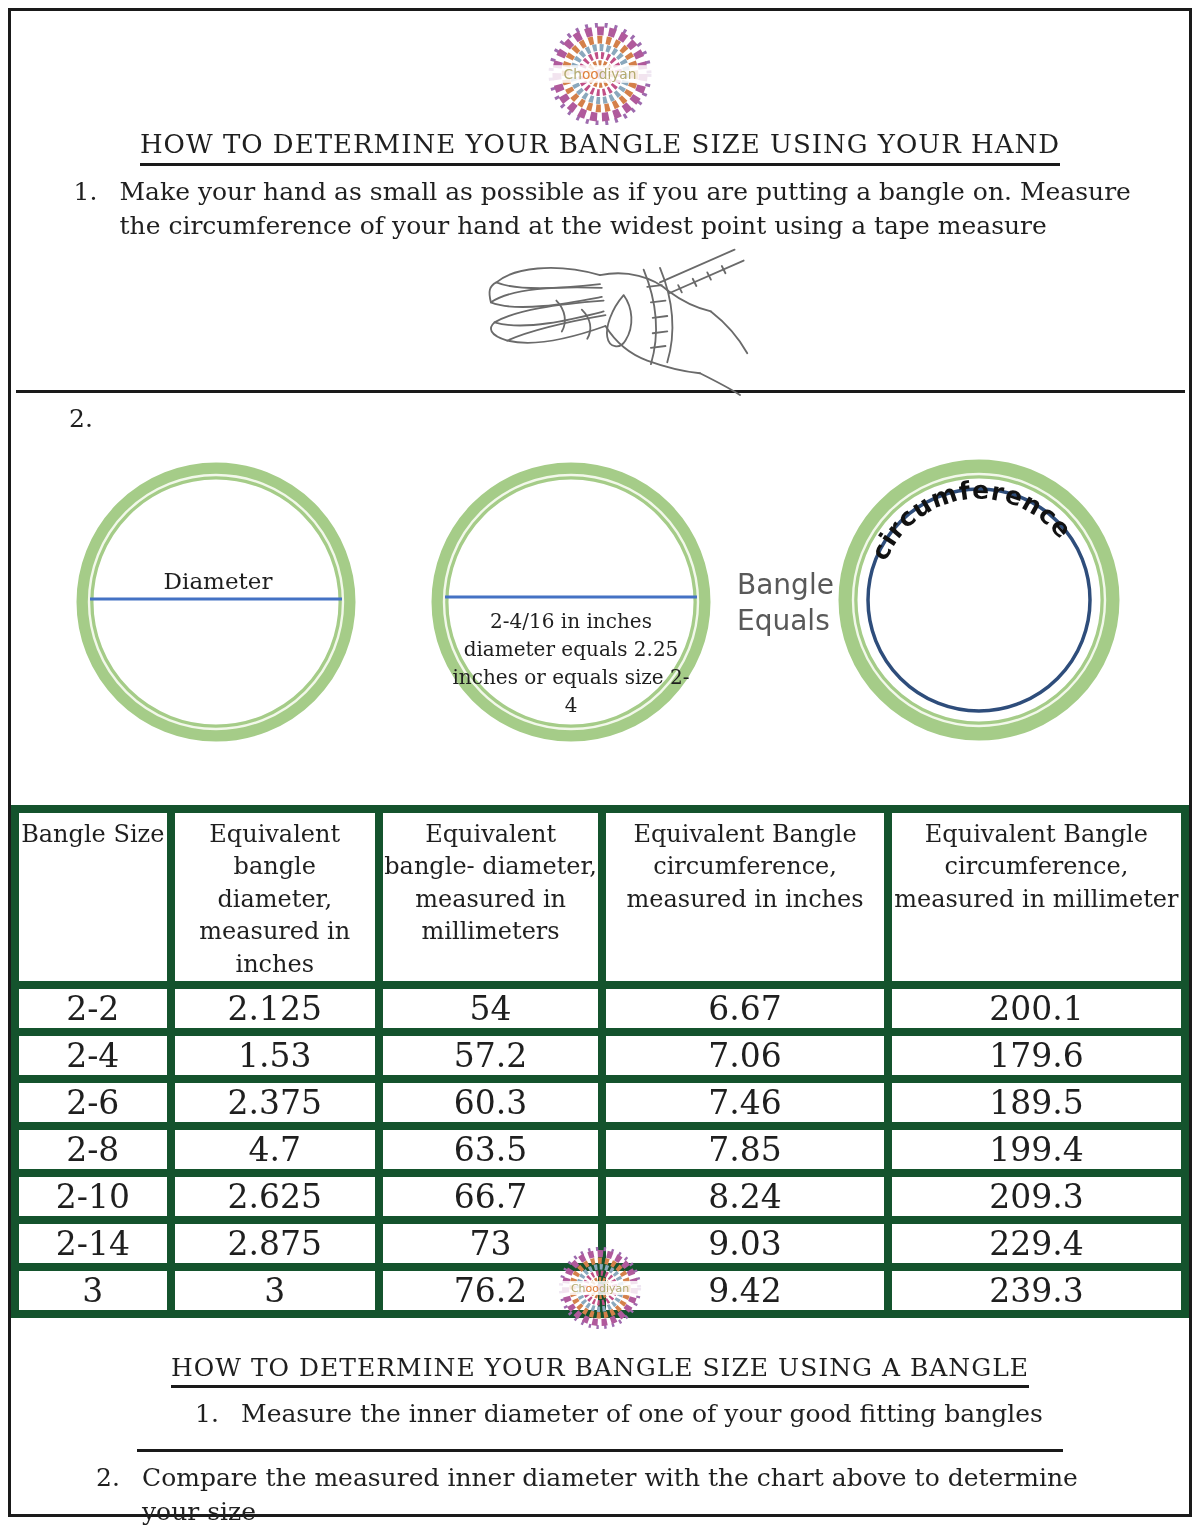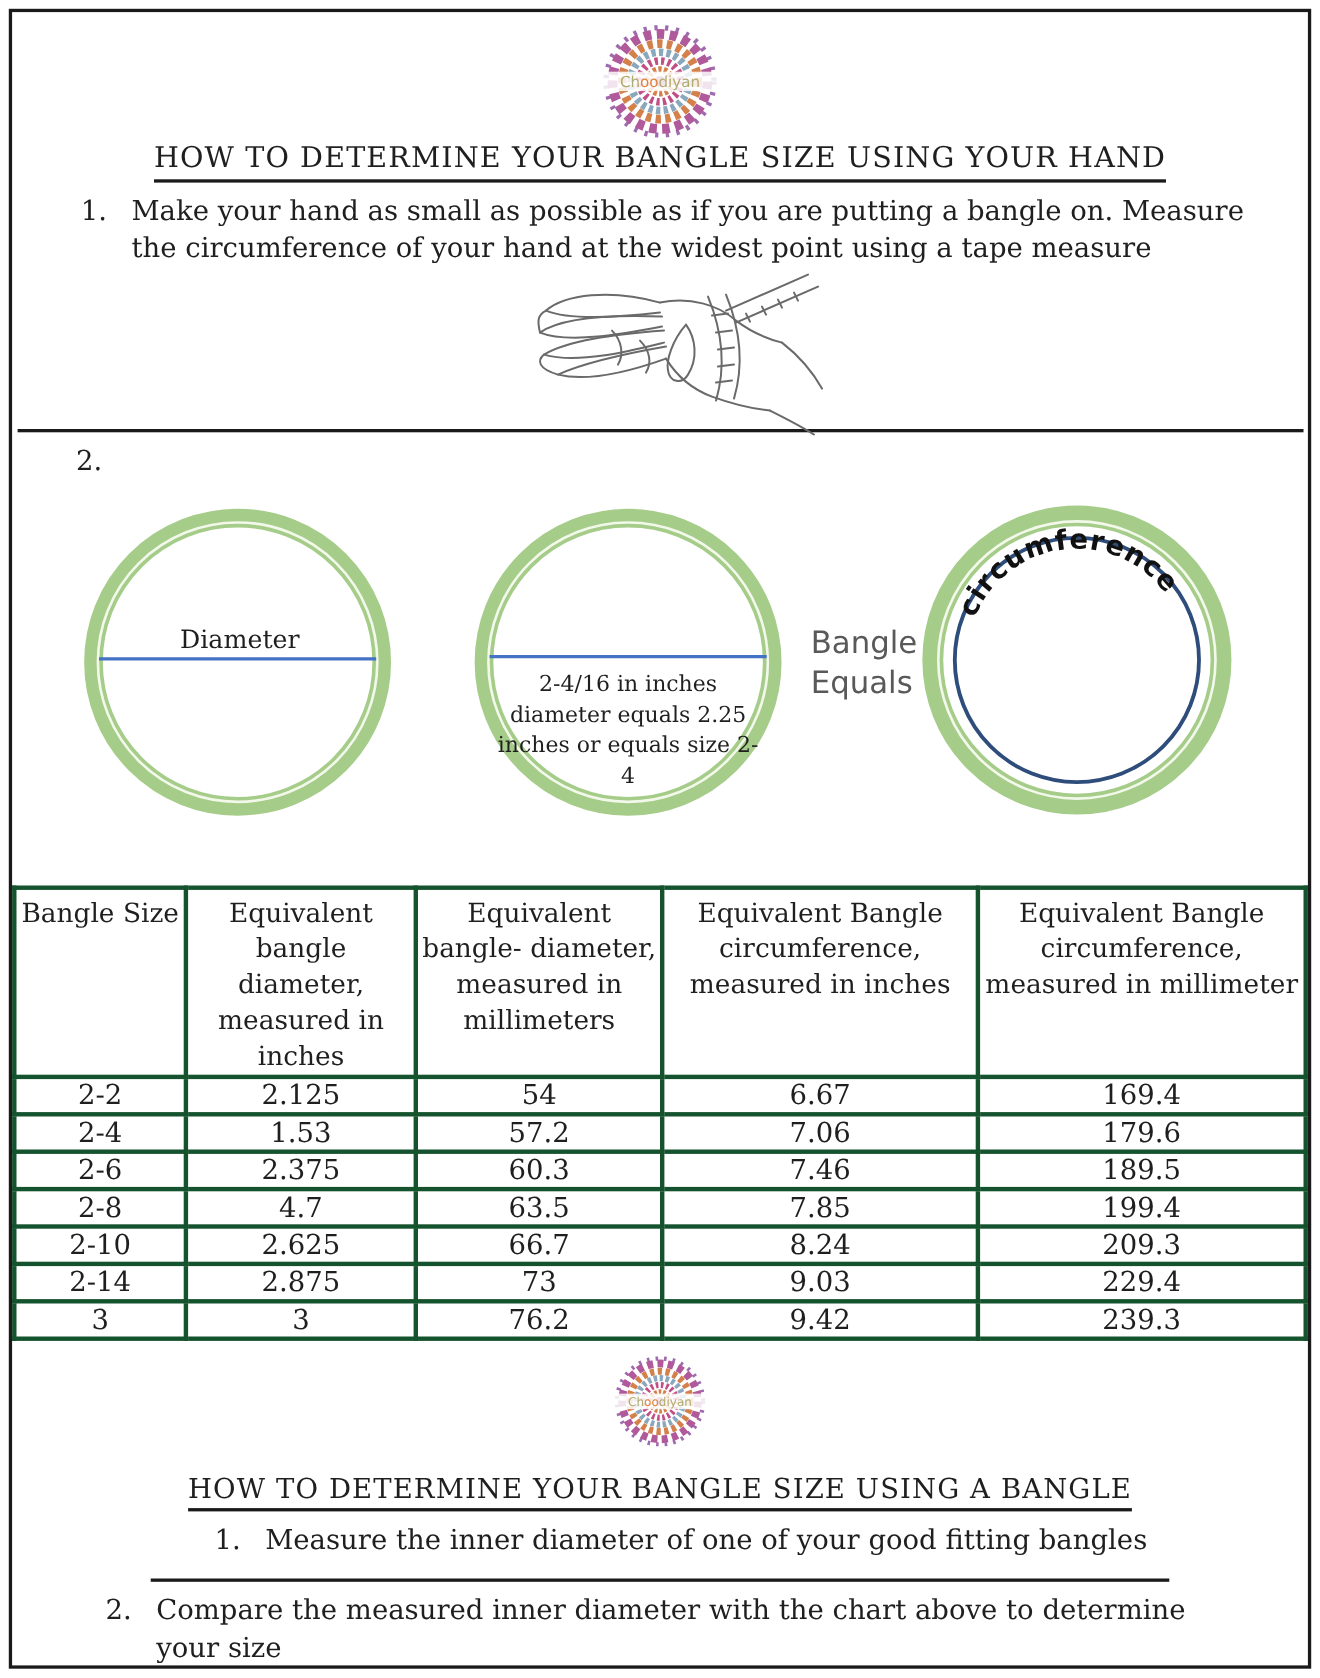--- a/index.html
+++ b/index.html
@@ -20,25 +20,25 @@
 
   .sec-step1{height:227px;}
   .sec-step2{height:412px;}
   .hand-wrap{display:flex;justify-content:center;margin-top:4px;}
 
   .diagram-svg{display:block;margin-top:6px;}
 
   
   .table-wrap{height:436px;}
   table{border-collapse:collapse;width:100%;table-layout:fixed;}
-  table,th,td{border:4px solid #14532d;}
+  table,th,td{border:8px solid #14532d;}
   th{font-weight:normal;font-size:24px;line-height:1.35;vertical-align:top;padding-top:5px;text-align:center;}
   thead tr{height:160px;}
   tbody tr{height:34px;}
-  td{font-size:25px;text-align:center;vertical-align:middle;padding:0;}
+  td{font-size:33px;text-align:center;vertical-align:middle;padding:0;}
 
   
   .sec-footerhead{height:147px;display:flex;flex-direction:column;align-items:center;justify-content:flex-end;padding-bottom:3px;gap:24px;}
   .sec-bstep1{height:64px;}
   .sec-bstep2{flex:1 1 auto;}
 </style>
 </head>
 <body>
 
 <div class="page">
@@ -171,21 +171,21 @@
             <th>Equivalent Bangle circumference, measured in inches</th>
             <th>Equivalent Bangle circumference, measured in millimeter</th>
           </tr>
       </thead>
       <tbody>
           <tr>
             <td>2-2</td>
             <td>2.125</td>
             <td>54</td>
             <td>6.67</td>
-            <td>169.4</td>
+            <td>200.1</td>
           </tr>
           <tr>
             <td>2-4</td>
             <td>1.53</td>
             <td>57.2</td>
             <td>7.06</td>
             <td>179.6</td>
           </tr>
           <tr>
             <td>2-6</td>

